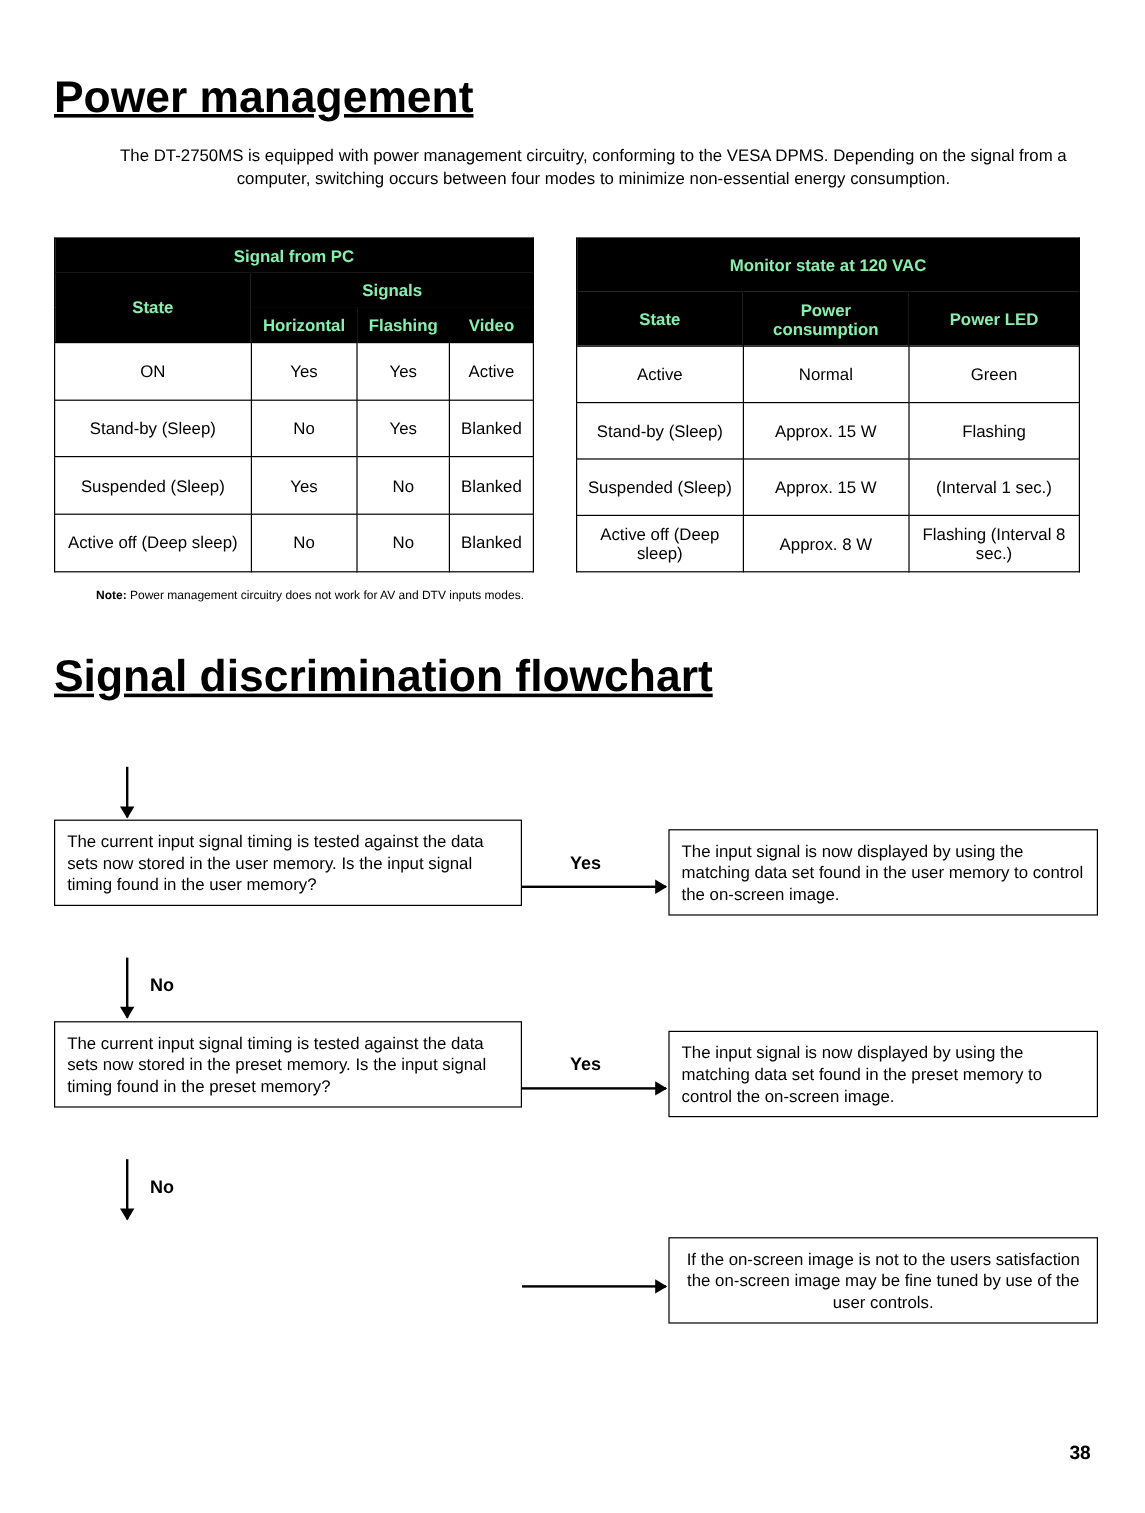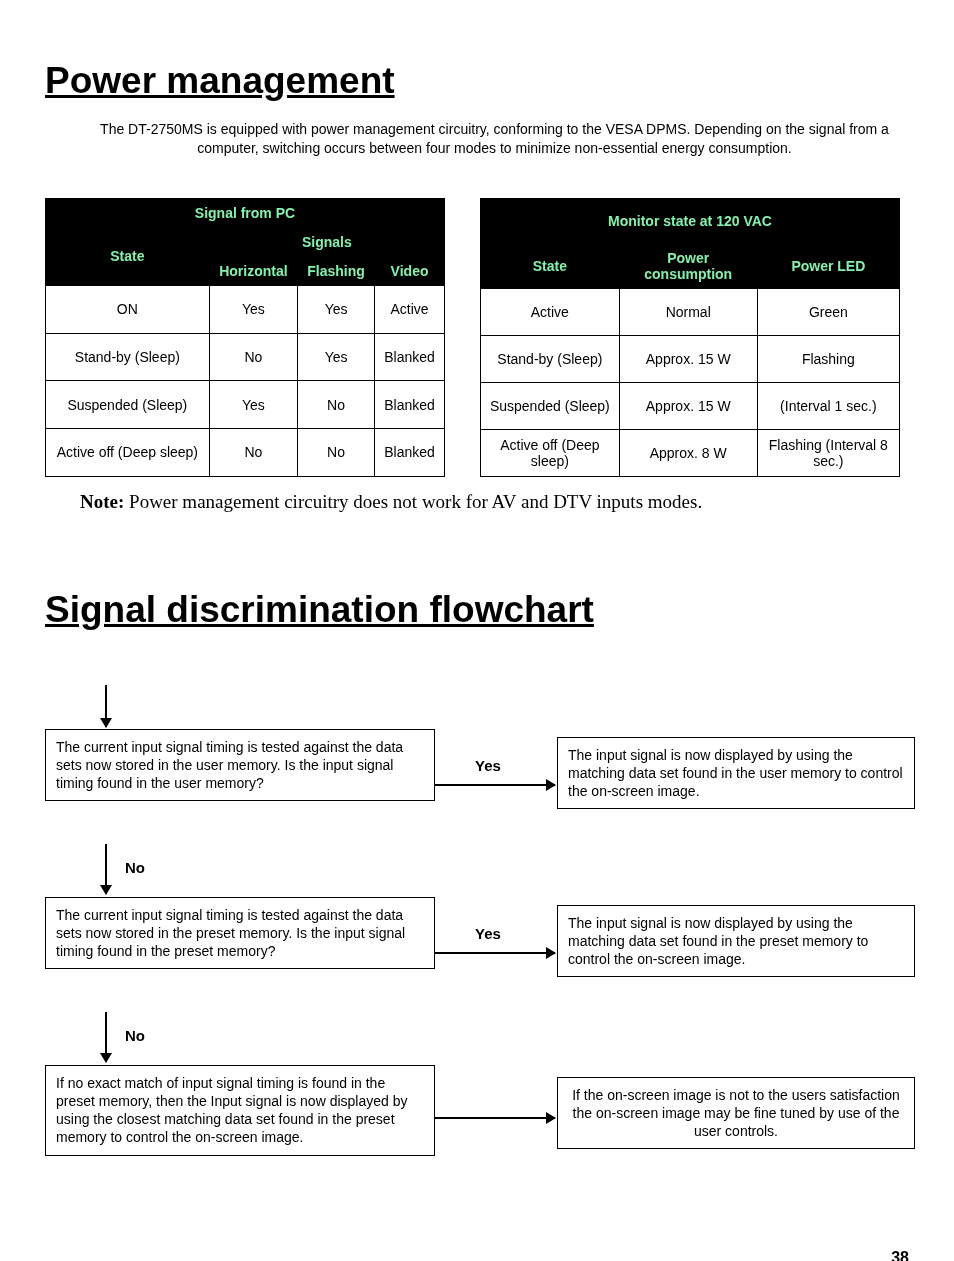--- a/index.html
+++ b/index.html
@@ -39,23 +39,22 @@
   }
   table thead th {
     background: #000;
     color: #86efac;
     font-weight: bold;
   }
   .t1 { width: 400px; }
   .t2 { width: 420px; }
   .t1 td, .t2 td { height: 34px; }
   .note {
-    font-size: 19px;
-    margin: 10px 0 76px 35px;
-    font-family: Liberation Serif, serif;
+    font-size: 10px;
+    margin: 10px 0 41px 35px;
   }
   .note b { font-weight: bold; }
 
   
   .flow {
     position: relative;
     width: 870px;
     height: 570px;
     font-size: 14px;
   }
@@ -214,18 +213,17 @@
 
   <div class="box" style="left:0;top:248px;width:390px;">The current input signal timing is tested against the data sets now stored in the preset memory.
 Is the input signal timing found in the preset memory?</div>
   <div class="arrow-right" style="left:390px;top:303px;width:120px;"></div>
   <div class="lbl" style="left:430px;top:276px;">Yes</div>
   <div class="box" style="left:512px;top:256px;width:358px;">The input signal is now displayed by using the matching data set found in the preset memory to control the on-screen image.</div>
 
   <div class="arrow-down" style="left:60px;top:363px;height:50px;"></div>
   <div class="lbl" style="left:80px;top:378px;">No</div>
 
-  <div class="box" style="left:0;top:416px;width:390px;">If no exact match of input signal timing is found in the preset memory, then the Input signal is now displayed by using the closest matching data set found in the preset memory to control the on-screen image.</div>
   <div class="arrow-right" style="left:390px;top:468px;width:120px;"></div>
   <div class="box" style="left:512px;top:428px;width:358px;text-align:center;">If the on-screen image is not to the users satisfaction the on-screen image may be fine tuned by use of the user controls.</div>
 </div>
 
 <div class="page-num">38</div>
 
 </body></html>

